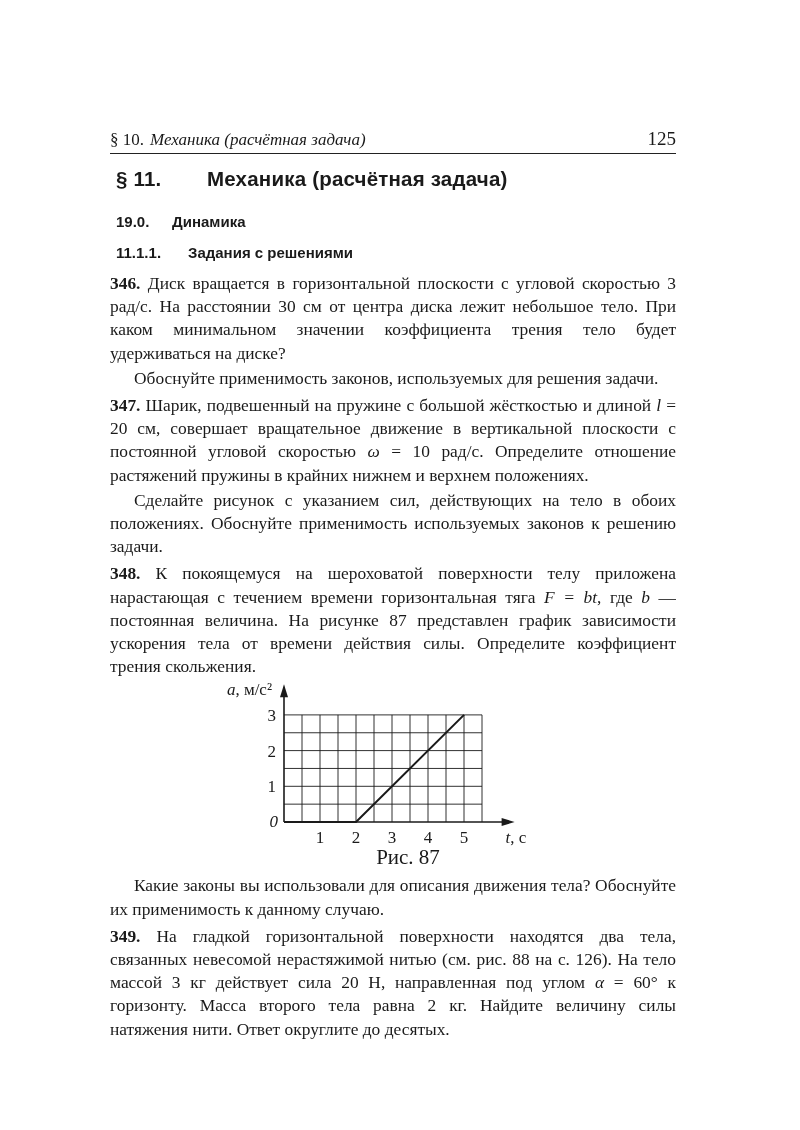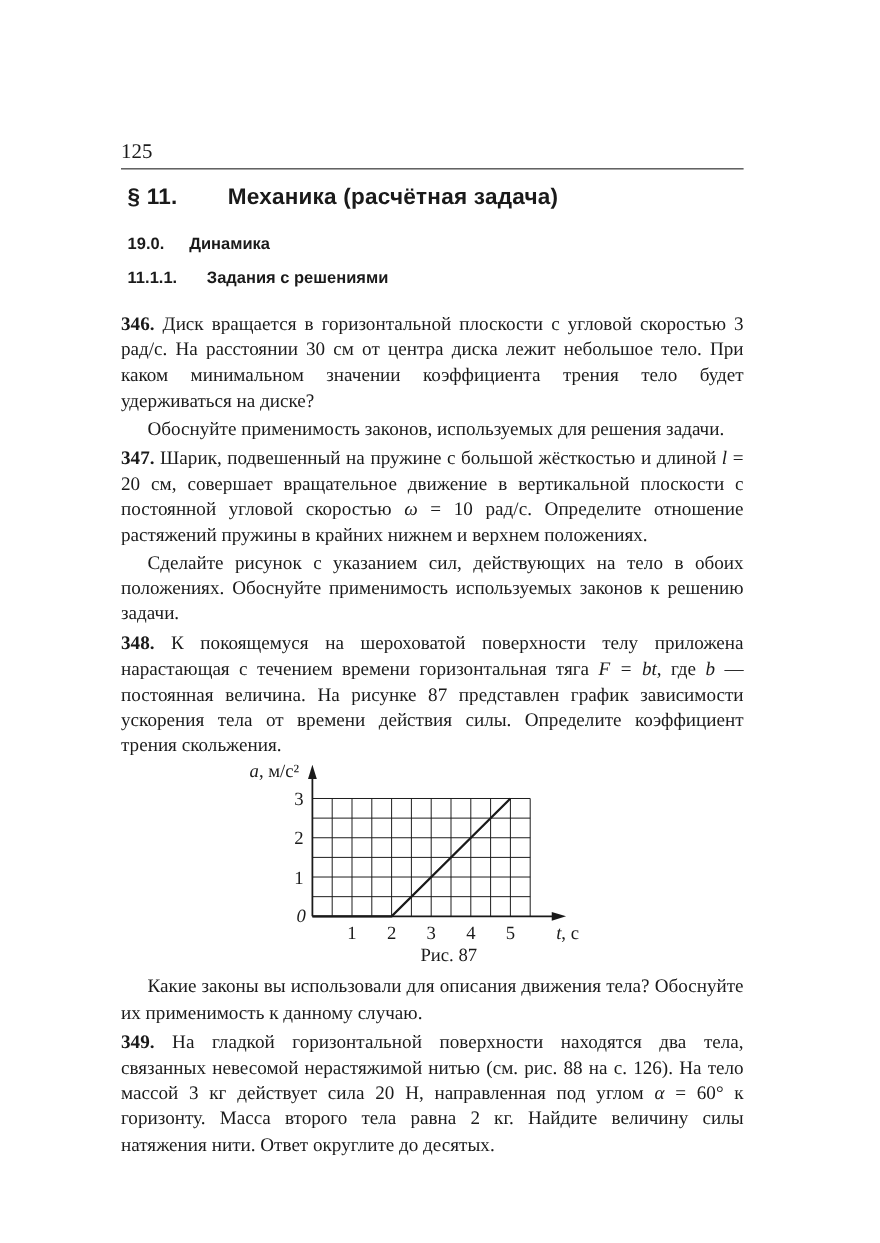--- a/index.html
+++ b/index.html
@@ -21,47 +21,50 @@
               font-size: 15px; margin: 14px 0 0 6px; display: flex; }
   h3.subsub .num { width: 72px; }
   .problem { font-size: 17.4px; line-height: 23.2px; text-align: justify; margin: 3px 0 0 0; }
   .problem p { margin: 0; text-align: justify; }
   .problem p.indent { text-indent: 24px; margin-top: 2px; }
   .pnum { font-weight: bold; }
   .math { font-style: italic; }
   .figure { position: relative; width: 566px; height: 190px; margin-top: 4px; }
   .figure svg { position: absolute; left: 0; top: 0; }
   .fig-caption { position: absolute; left: 0; width: 566px; top: 164px; text-align: center;
-                 font-size: 17px; padding-left: 30px; box-sizing: border-box; }
+                 font-size: 21px; padding-left: 30px; box-sizing: border-box; }
 </style>
 </head>
 <body>
 
 <div class="page">
 
   <div class="running-head">
+    <span class="left">
+      <span class="sect">§ 10.</span><span>Механика (расчётная задача)</span>
+    </span>
     <span class="right">125</span>
   </div>
 
   <h1 class="section-title">
     <span class="num">§ 11.</span>
     <span>Механика (расчётная задача)</span>
   </h1>
 
   <h2 class="sub">
     <span class="num">19.0.</span>
     <span>Динамика</span>
   </h2>
 
   <h3 class="subsub">
     <span class="num">11.1.1.</span>
     <span>Задания с решениями</span>
   </h3>
 
-  <div class="problem" style="margin-top:22px;">
+  <div class="problem" style="margin-top:11px;">
     <p>
       <span class="pnum">346.</span>
       <span>Диск вращается в горизонтальной плоскости с угловой скоростью 3 рад/с. На расстоянии 30 см от центра диска лежит небольшое тело. При каком минимальном значении коэффициента трения тело будет удерживаться на диске?</span>
     </p>
     <p class="indent">Обоснуйте применимость законов, используемых для решения задачи.</p>
   </div>
 
   <div class="problem" style="margin-top:4px;">
     <p>
       <span class="pnum">347.</span>

